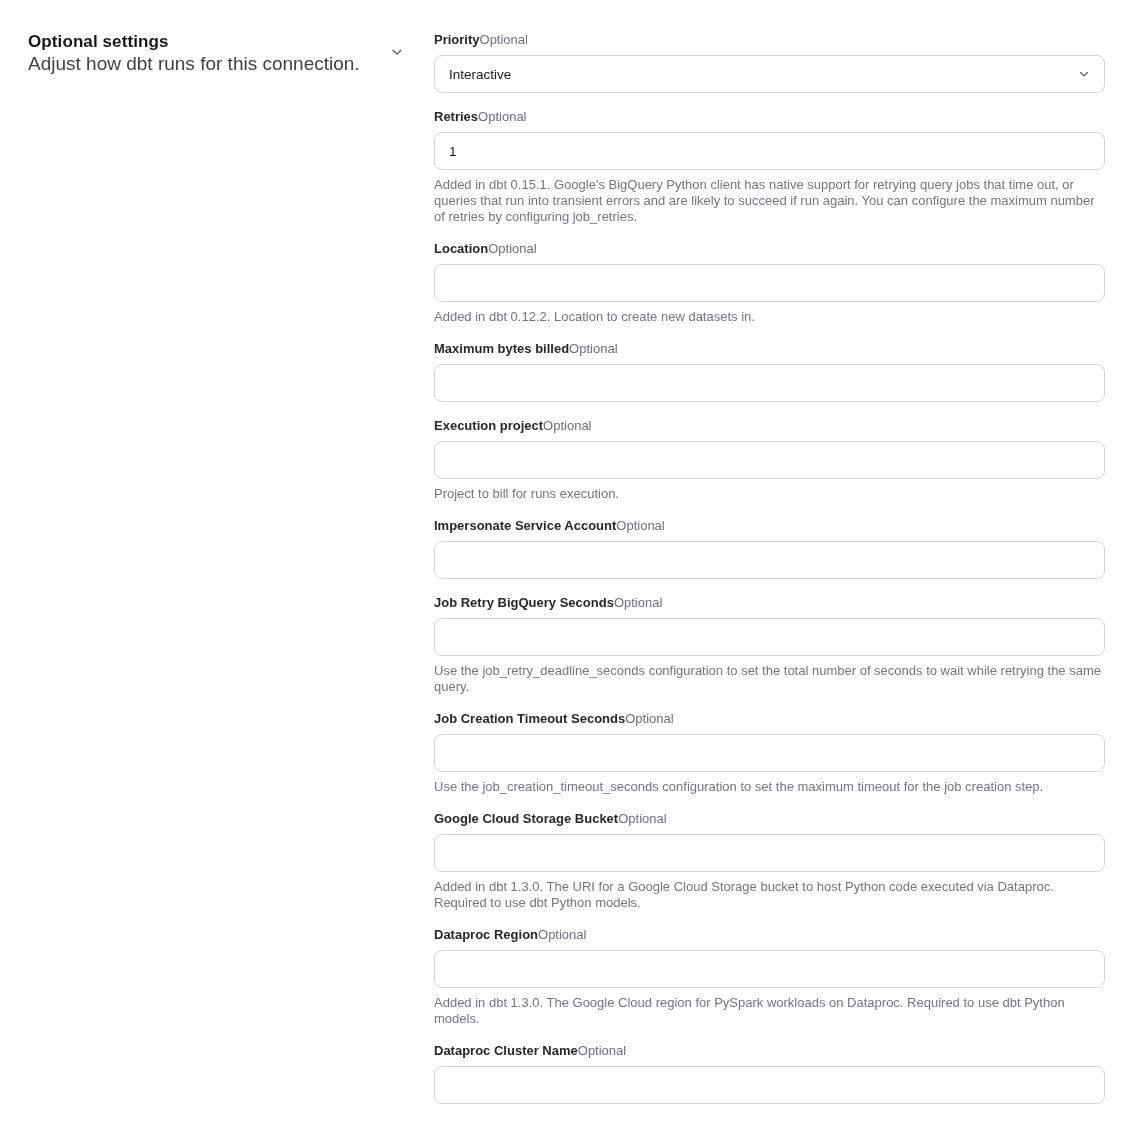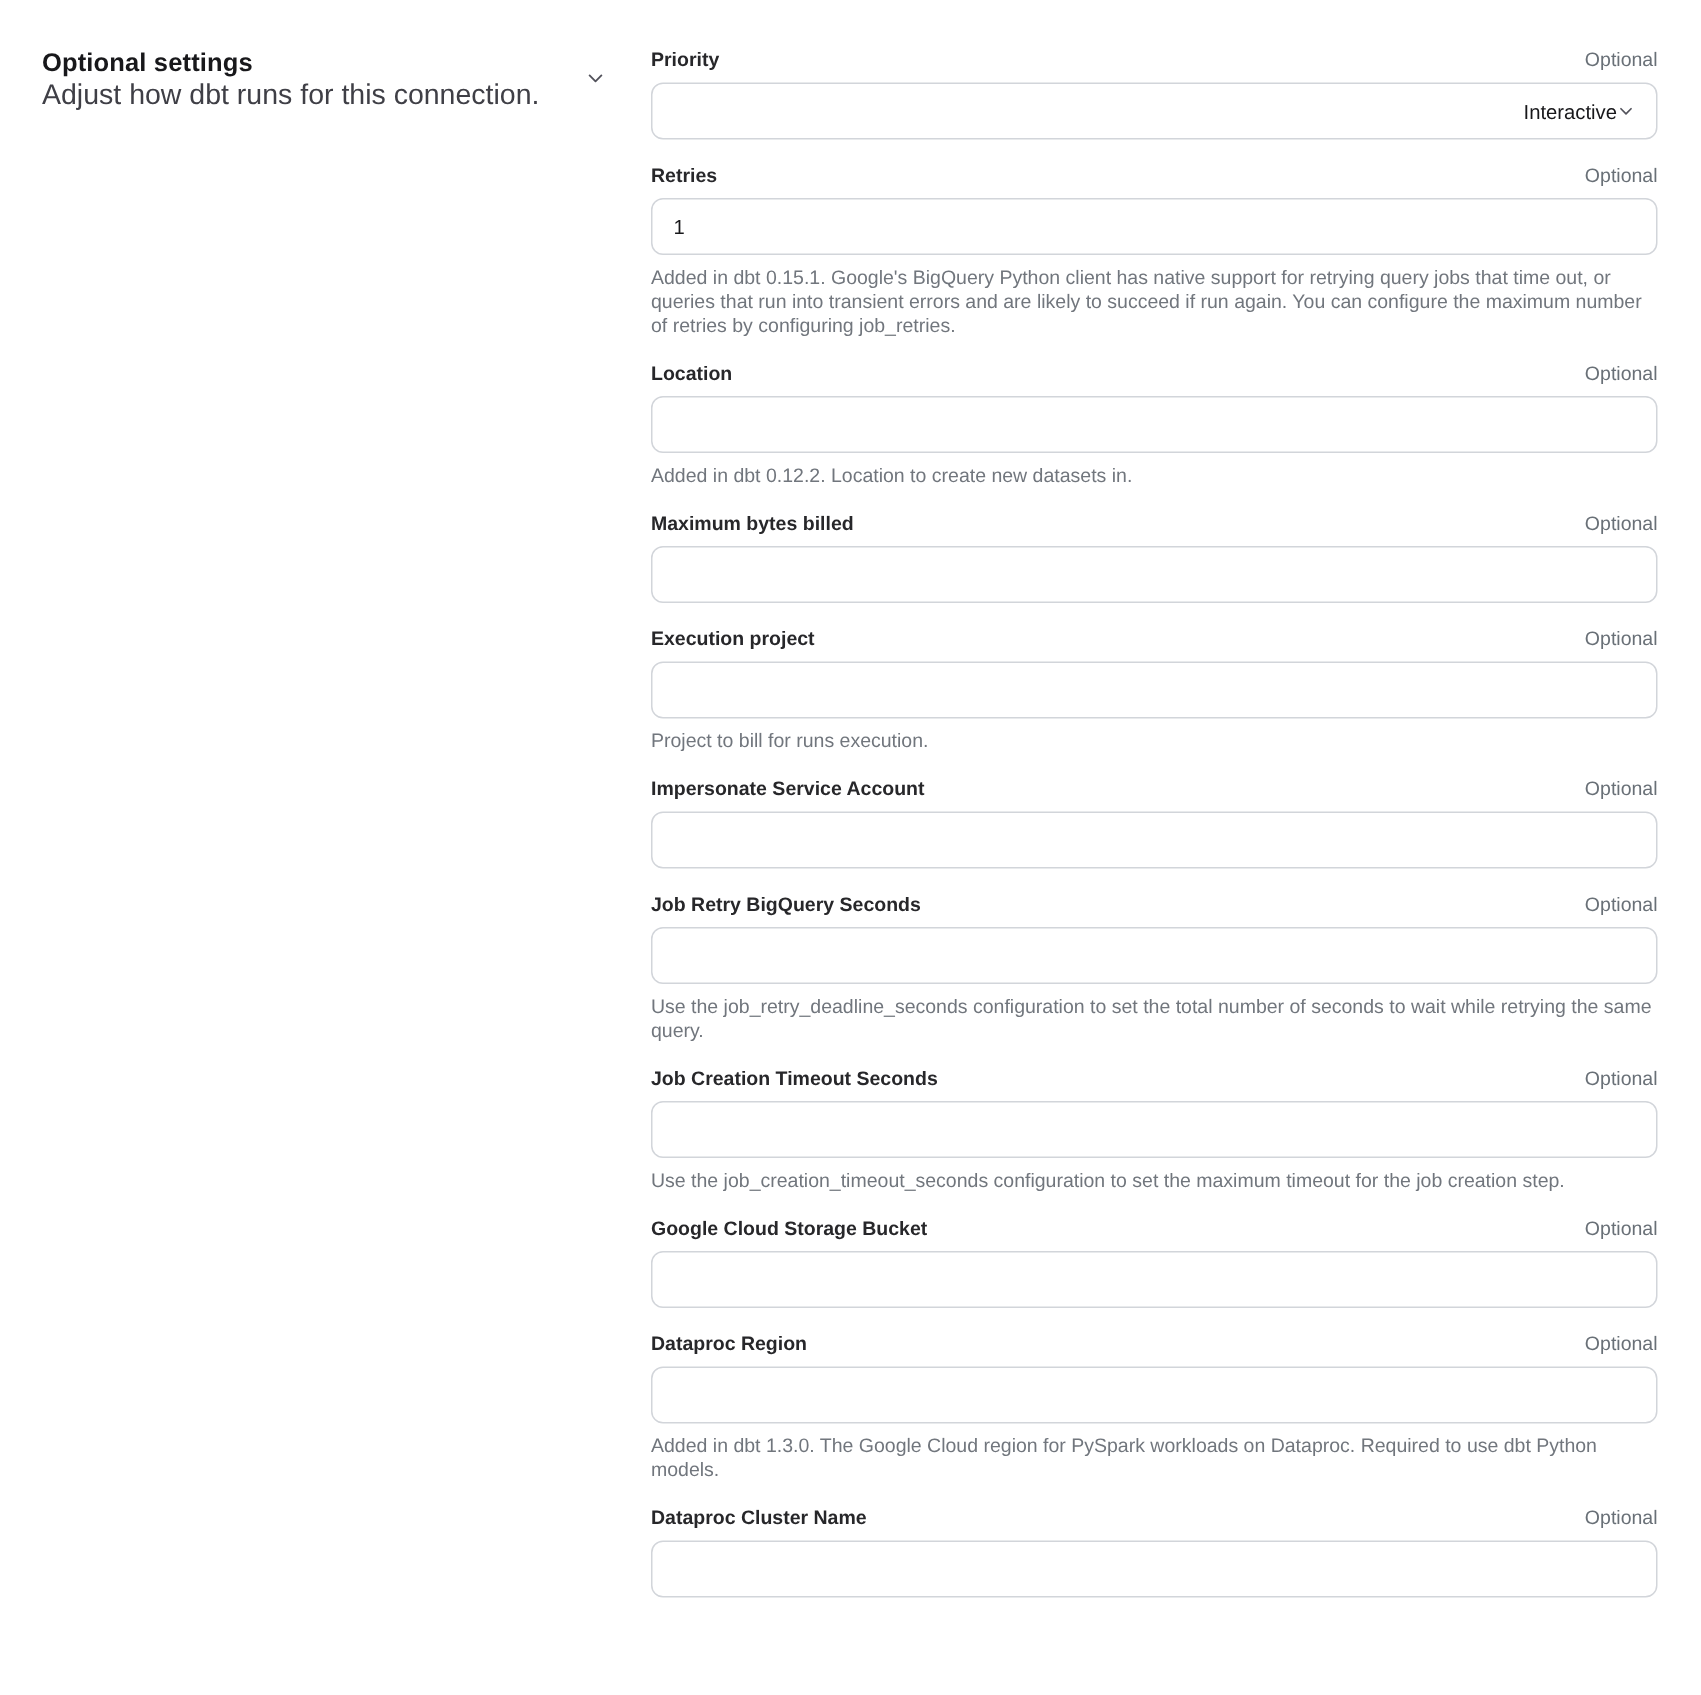--- a/index.html
+++ b/index.html
@@ -44,21 +44,21 @@
   }
   
   .right-col {
     flex: 1;
     margin-left: 22px;
     padding-top: 1px;
   }
   .field { margin-bottom: 16px; }
   .label-row {
     display: flex;
-    justify-content: space-between;
+    justify-content: flex-start;
     align-items: baseline;
     margin-bottom: 7px;
   }
   .lbl {
     font-size: 13px;
     font-weight: 600;
     line-height: 16px;
     color: #27272a;
   }
   .opt {
@@ -76,21 +76,21 @@
     font-family: "Liberation Sans", "DejaVu Sans", sans-serif;
     font-size: 13.5px;
     color: #18181b;
     padding: 0 14px;
     outline: none;
     display: block;
   }
   .control.select {
     display: flex;
     align-items: center;
-    justify-content: flex-end;
+    justify-content: space-between;
     cursor: pointer;
   }
   .control.select .val { font-size: 13.5px; color: #18181b; }
   .chev { color: #52525b; flex: 0 0 auto; }
   .help {
     margin-top: 7px;
     font-size: 13px;
     line-height: 16px;
     color: #71767d;
   }
@@ -186,20 +186,21 @@
     <input class="control" type="text" style="">
         <p class="help">Use the job_creation_timeout_seconds configuration to set the maximum timeout for the job creation step.</p>
   </div>
 
   <div class="field">
     <div class="label-row">
       <label class="lbl">Google Cloud Storage Bucket</label>
       <span class="opt">Optional</span>
     </div>
     <input class="control" type="text" style="">
+        <p class="help">Added in dbt 1.3.0. The URI for a Google Cloud Storage bucket to host Python code executed via Dataproc. Required to use dbt Python models.</p>
   </div>
 
   <div class="field">
     <div class="label-row">
       <label class="lbl">Dataproc Region</label>
       <span class="opt">Optional</span>
     </div>
     <input class="control" type="text" style="">
         <p class="help">Added in dbt 1.3.0. The Google Cloud region for PySpark workloads on Dataproc. Required to use dbt Python models.</p>
   </div>

